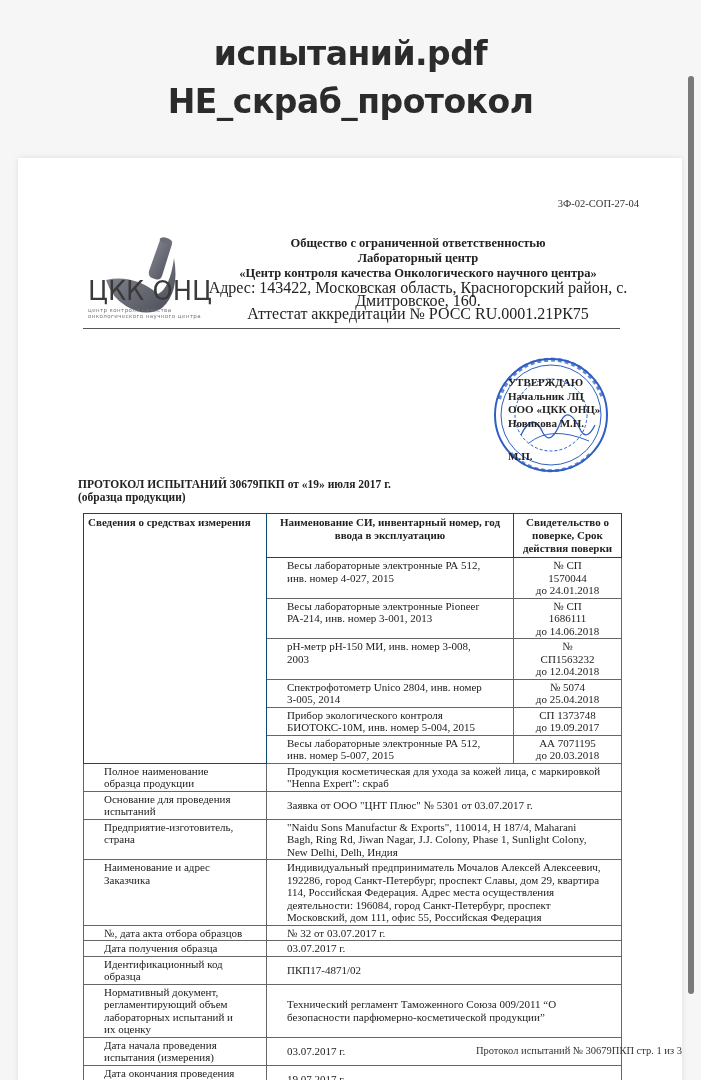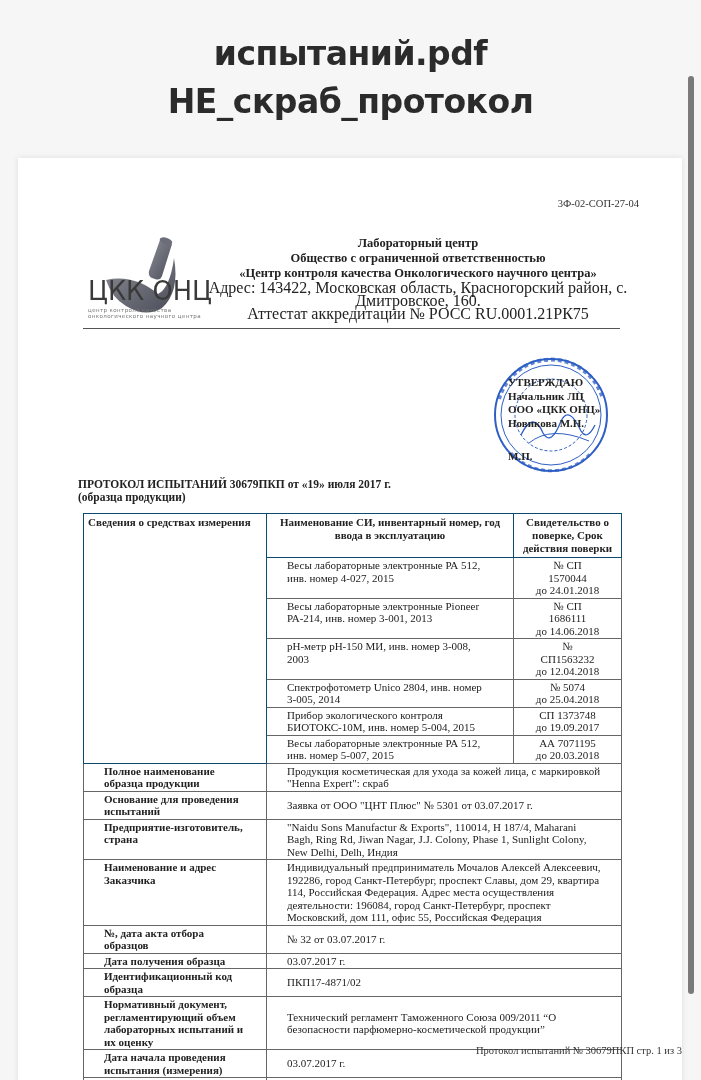--- a/index.html
+++ b/index.html
@@ -63,21 +63,21 @@
     position:absolute; left:60px; top:320px; width:560px; text-align:left;
     font-weight:bold; font-size:11.5px; line-height:13px;
   }
   table.info {
     position:absolute; left:65px; top:355px; width:539px;
     border-collapse:collapse; font-size:11px; line-height:12.5px;
   }
   table.info td {
     border:1px solid #666; padding:1px 20px; vertical-align:top;
   }
-  td.lbl { font-weight:bold; width:142px; }
+  td.lbl { font-weight:normal; width:142px; }
   td.mid { width:206px; }
   td.ctr { text-align:center; }
   td.vmid { vertical-align:middle !important; }
   th.hd {
     border:1px solid #0c4a6e; font-weight:bold; text-align:center;
     padding:2px 4px; vertical-align:top; font-size:11px; line-height:13px;
   }
   th.hd.left { text-align:left; }
   th.hd.vm { vertical-align:middle; }
   .footer {
@@ -107,22 +107,22 @@
       </linearGradient>
     </defs>
     <path d="M84 22 L96 26 L86 58 Q84 63 79 61 L76 60 Q72 58 73 53 Z" fill="url(#lg)"></path>
     <ellipse cx="90" cy="23" rx="6.5" ry="3.2" fill="#6b6e78" transform="rotate(18 90 23)"></ellipse>
     <path d="M30 62 Q58 56 82 76 Q94 70 98 40 Q104 74 86 90 Q70 100 50 88 Q36 80 30 62 Z" fill="url(#lg)"></path>
   </svg>
   <div class="logo-text">ЦКК ОНЦ</div>
   <div class="logo-sub">центр контроля качества онкологического научного центра</div>
 
   <div class="header-block">
+    <div class="h1">Общество с ограниченной ответственностью</div>
     <div class="h1">Лабораторный центр</div>
-    <div class="h1">Общество с ограниченной ответственностью</div>
     <div class="h1">«Центр контроля качества Онкологического научного центра»</div>
     <div class="line">Адрес: 143422, Московская область, Красногорский район, с. Дмитровское, 160.</div>
     <div class="line">Аттестат аккредитации № РОСС RU.0001.21РК75</div>
   </div>
   <div class="header-rule"></div>
 
   <svg class="stamp" viewBox="0 0 150 120">
     <circle cx="80" cy="60" r="56" fill="none" stroke="#2f5fc4" stroke-width="2"></circle>
     <circle cx="80" cy="60" r="50" fill="none" stroke="#2f5fc4" stroke-width="1"></circle>
     <circle cx="80" cy="60" r="36" fill="none" stroke="#2f5fc4" stroke-width="1" stroke-dasharray="3 2"></circle>

